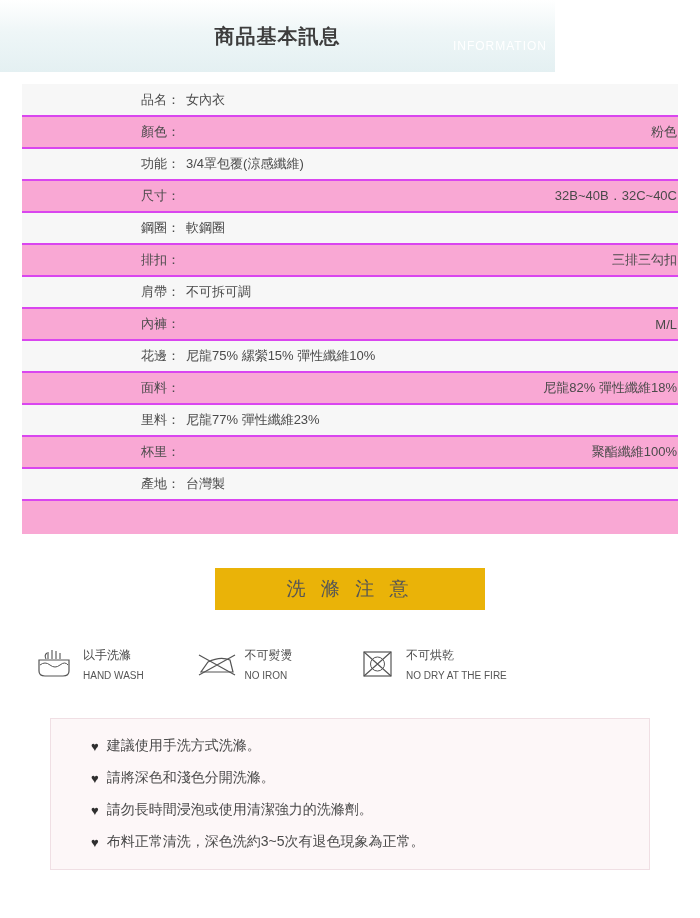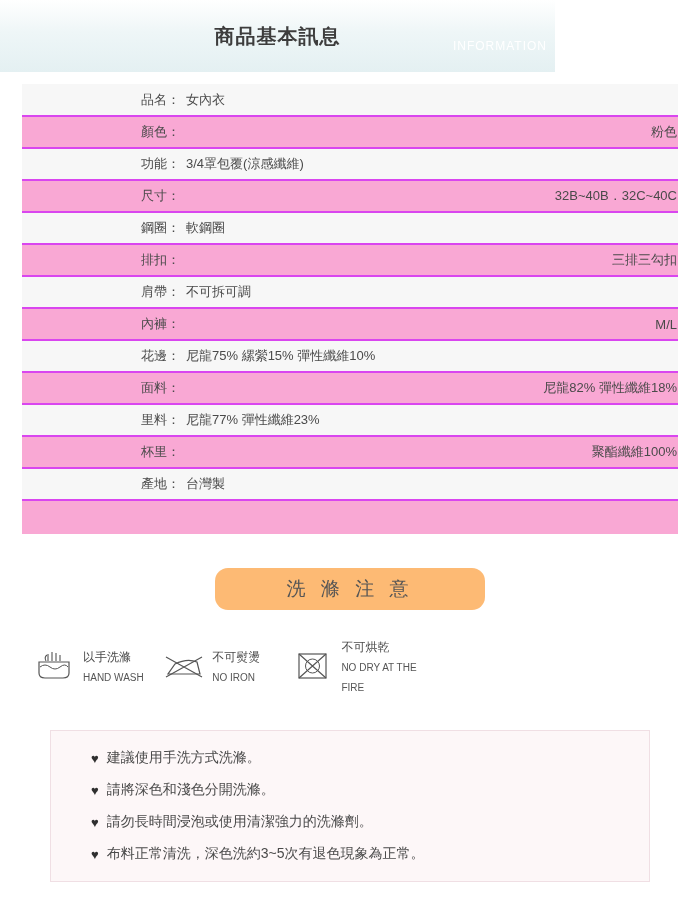--- a/index.html
+++ b/index.html
@@ -76,36 +76,35 @@
 
   
   .wash-title-wrap {
     margin-top: 34px;
     display: flex;
     justify-content: center;
   }
   .wash-title {
     width: 270px;
     height: 42px;
-    background: #fdba74;
+    background: #eab308;
     display: flex;
     align-items: center;
     justify-content: center;
     font-size: 19px;
     letter-spacing: 5px;
     color: #555;
-    border-radius: 13px;
   }
 
   
   .wash-icons {
-    margin: 26px auto 0 auto;
+    margin: 34px auto 0 auto;
     width: 660px;
     display: grid;
-    grid-template-columns: 1fr 1fr 1fr 1fr 1fr;
+    grid-template-columns: 1fr 1fr 1fr 1fr;
     grid-row-gap: 18px;
     padding-left: 14px;
   }
   .wash-item {
     display: flex;
     align-items: center;
     gap: 7px;
   }
   .wash-ico {
     width: 42px;

